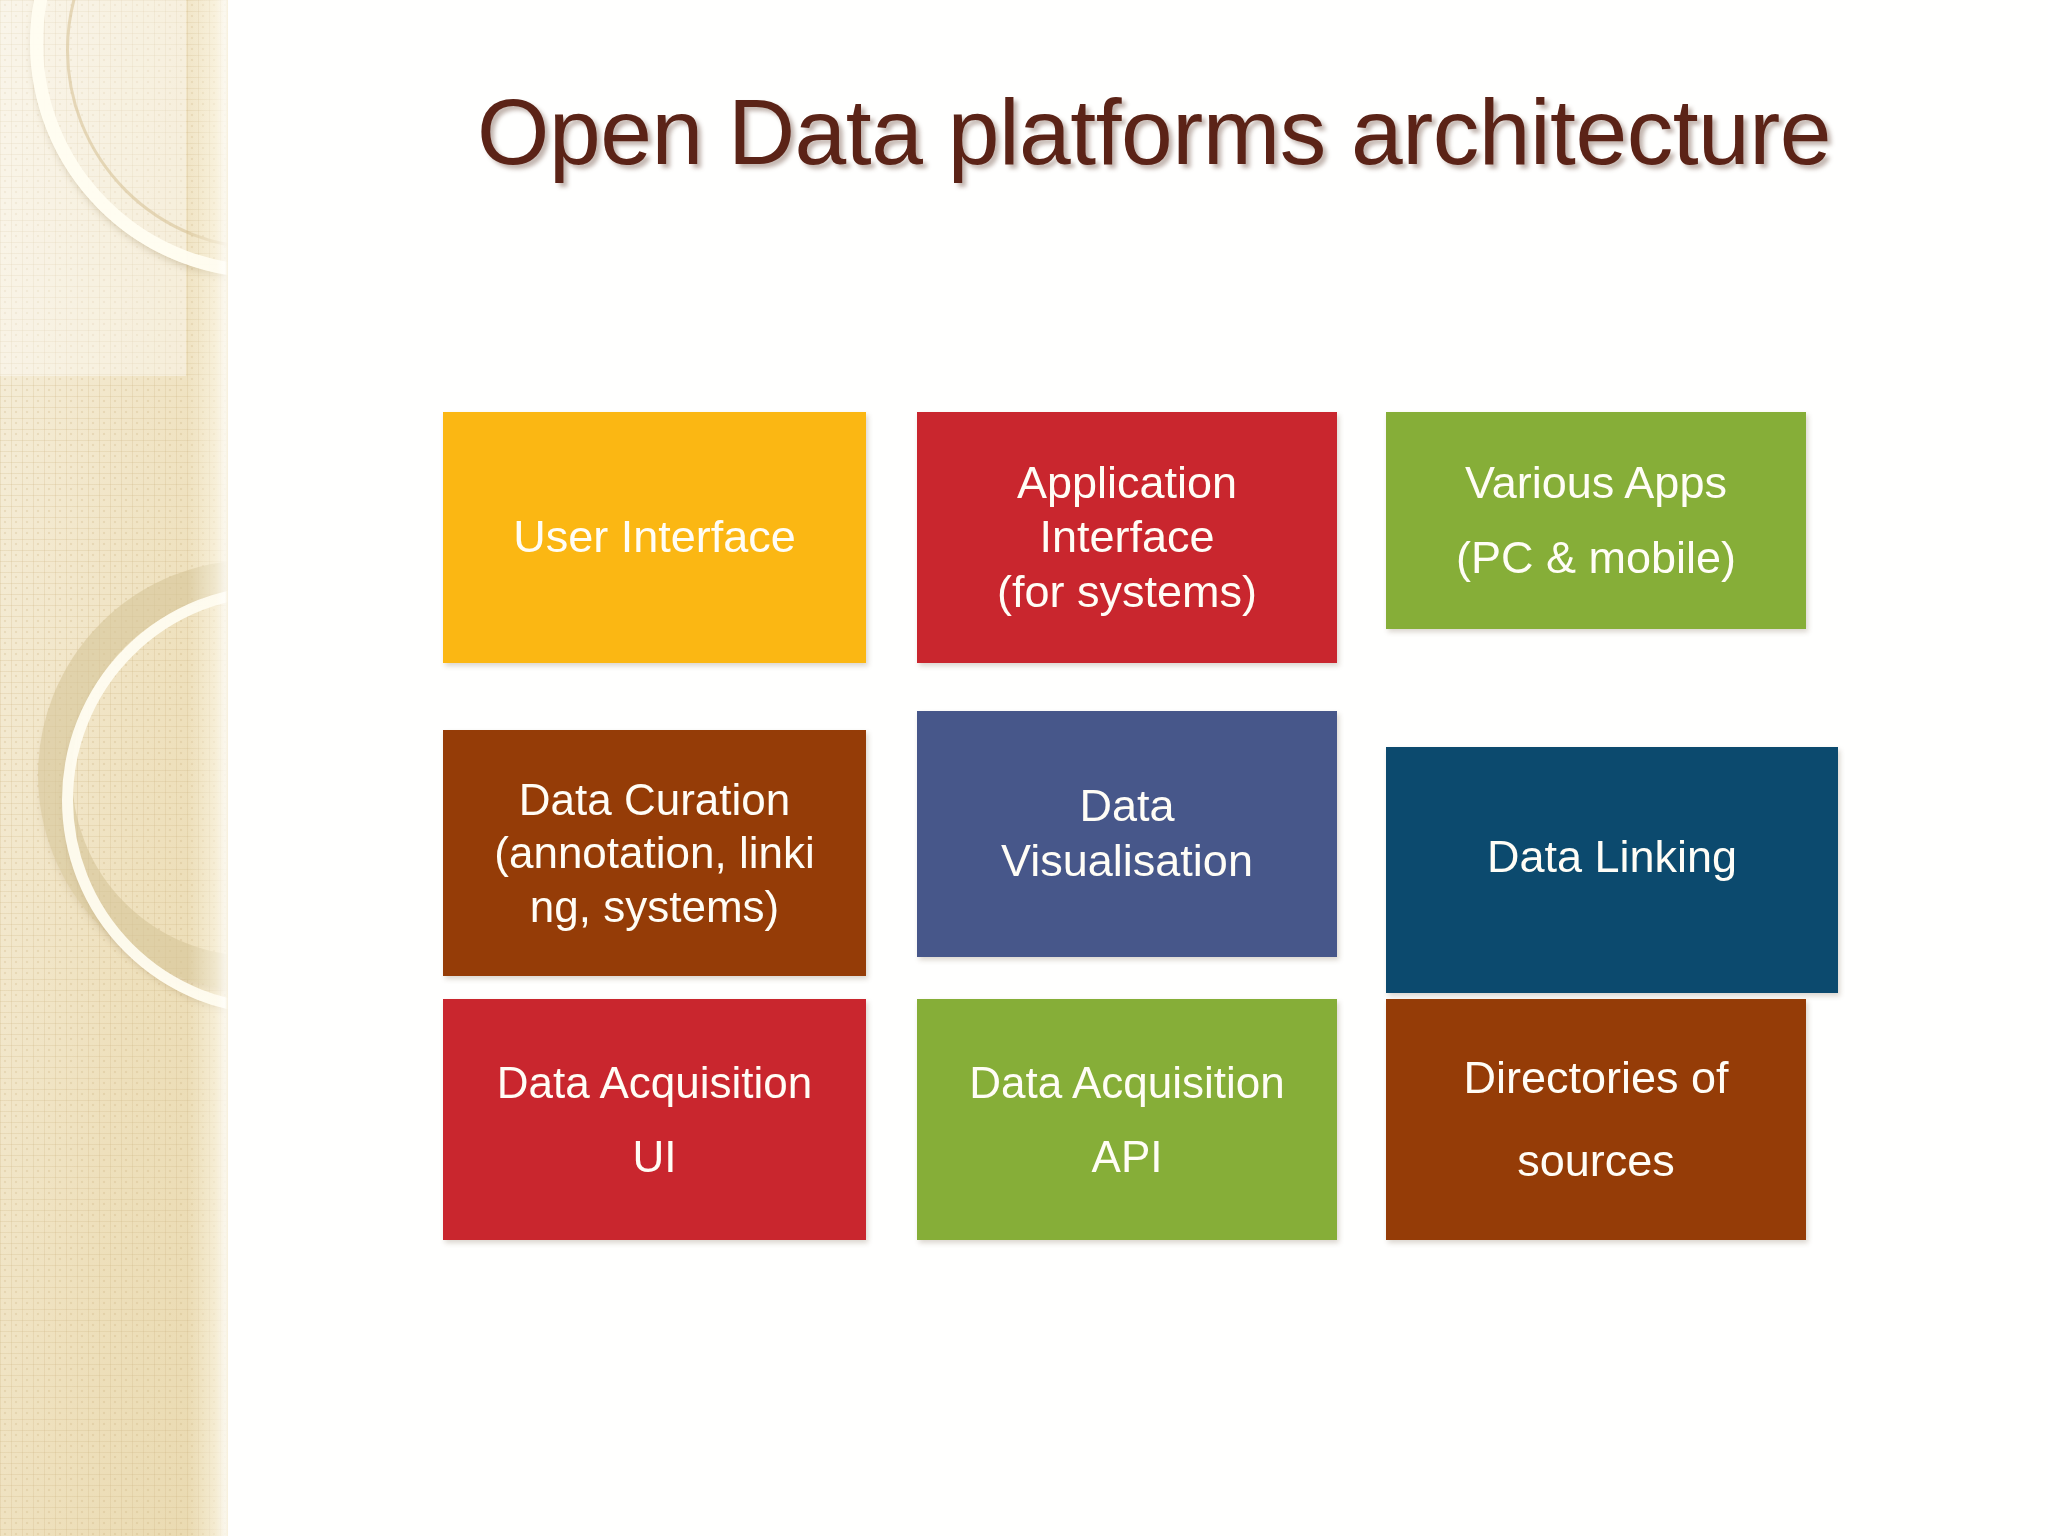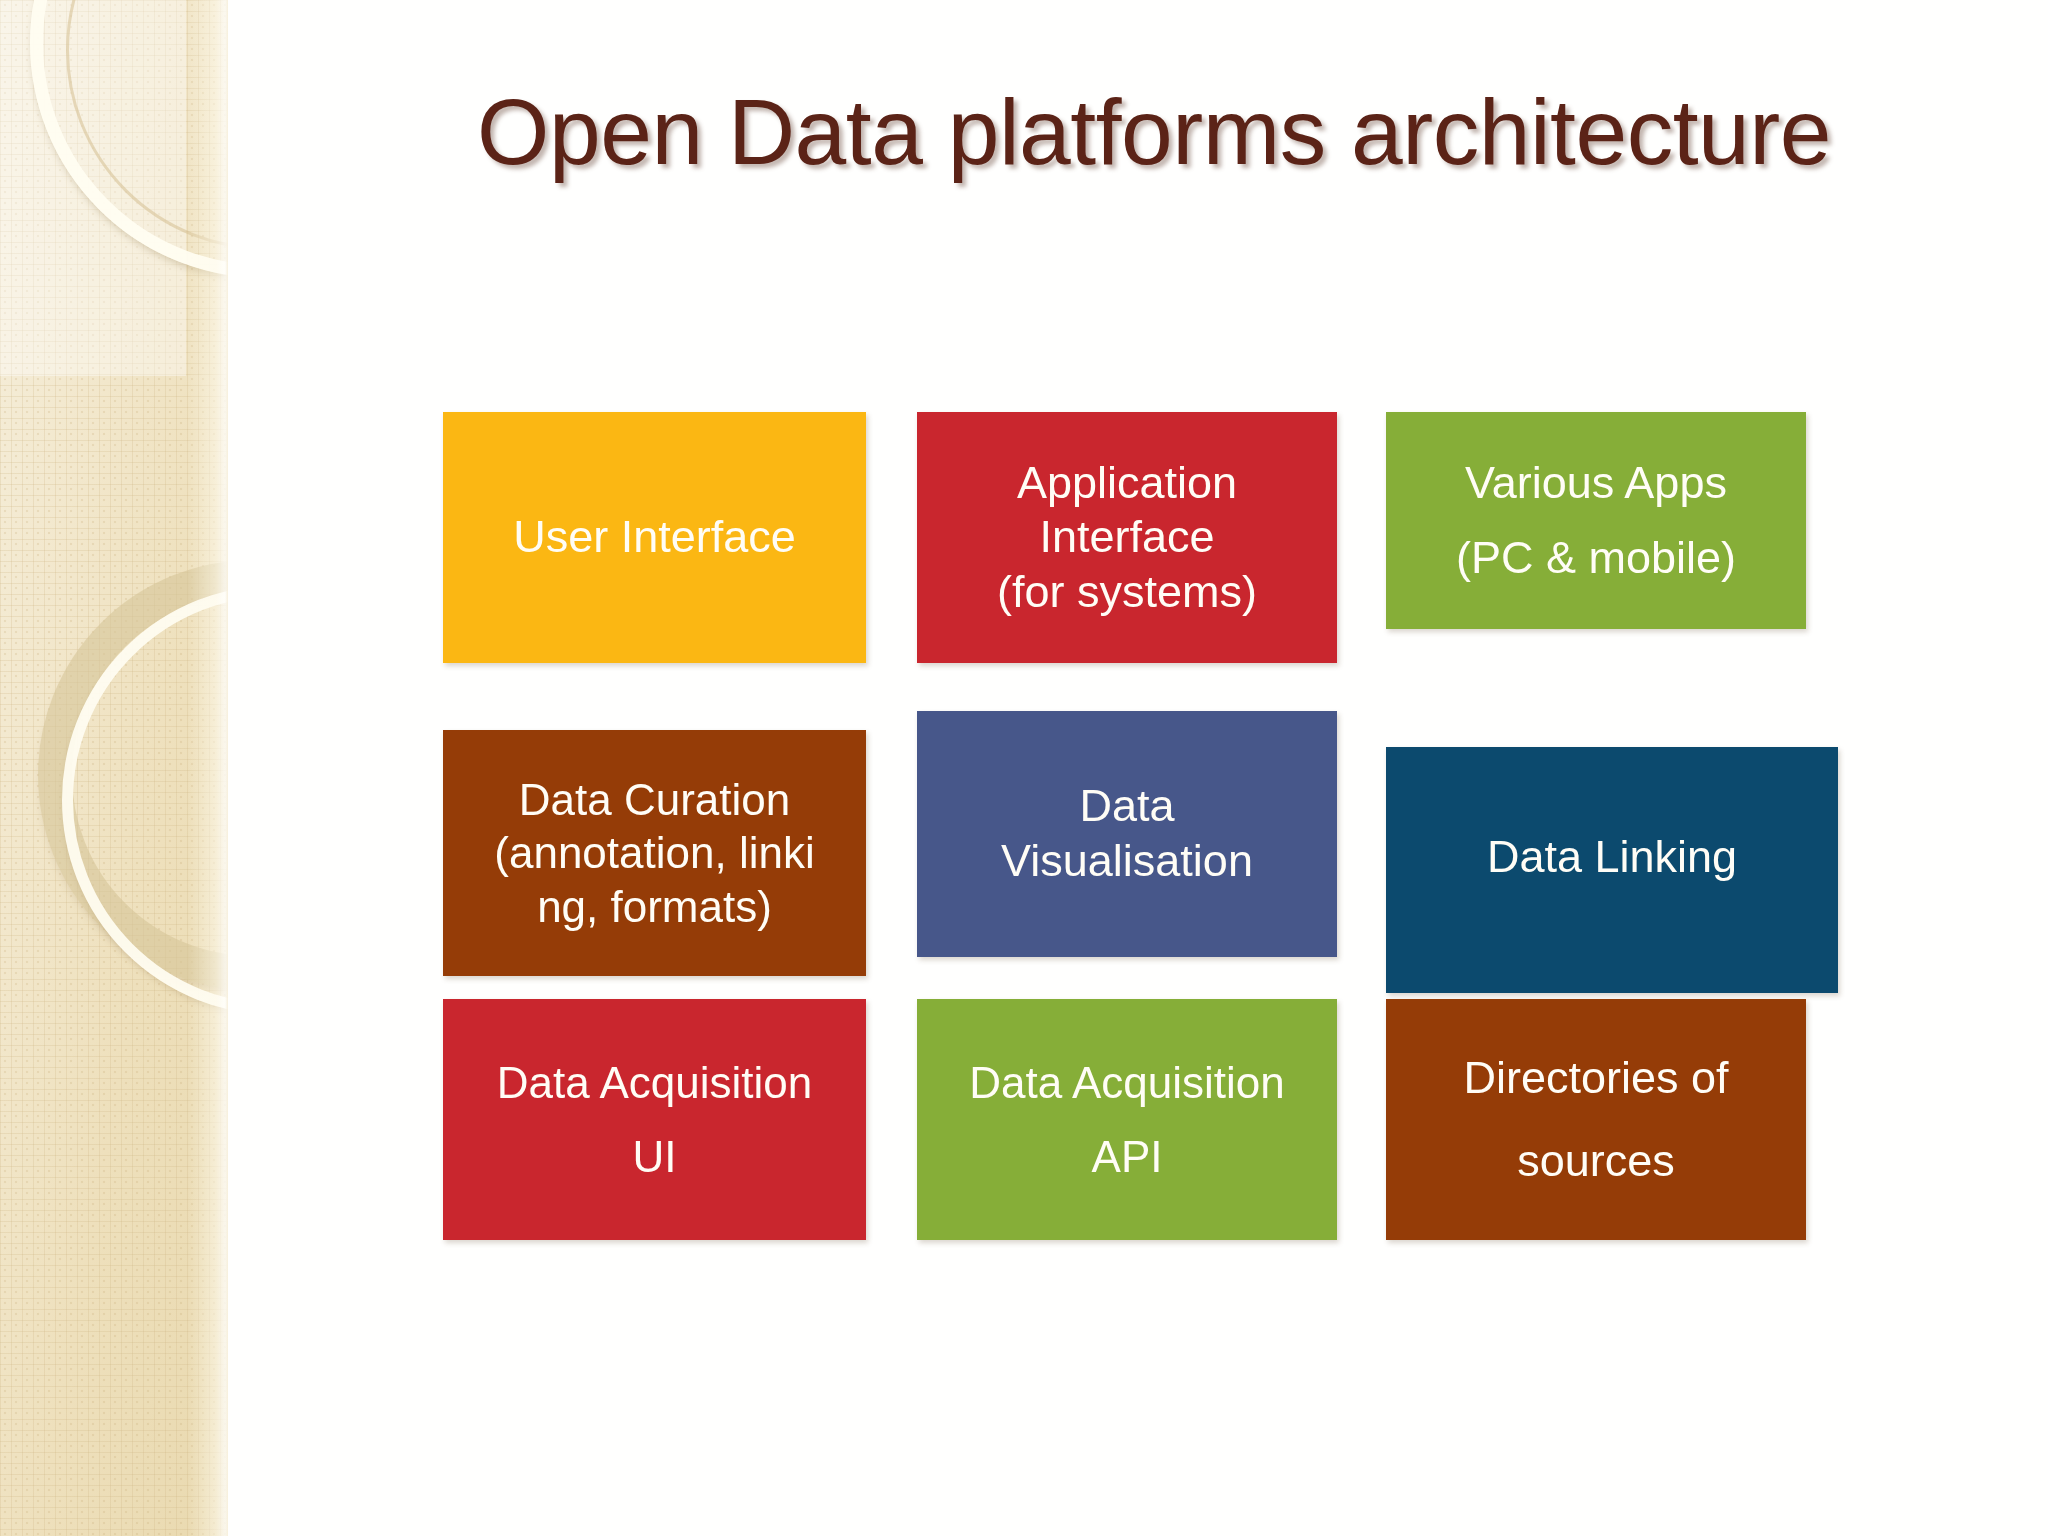--- a/index.html
+++ b/index.html
@@ -180,21 +180,21 @@
   </div>
 
   <div class="box gap2" id="box-various-apps">
     <span class="ln">Various Apps</span>
     <span class="ln">(PC &amp; mobile)</span>
   </div>
 
   <div class="box" id="box-data-curation">
     <span class="ln">Data Curation</span>
     <span class="ln">(annotation, linki</span>
-    <span class="ln">ng, formats)</span>
+    <span class="ln">ng, systems)</span>
   </div>
 
   <div class="box" id="box-data-visualisation">
     <span class="ln">Data</span>
     <span class="ln">Visualisation</span>
   </div>
 
   <div class="box" id="box-data-linking">
     <span class="ln">Data Linking</span>
   </div>

